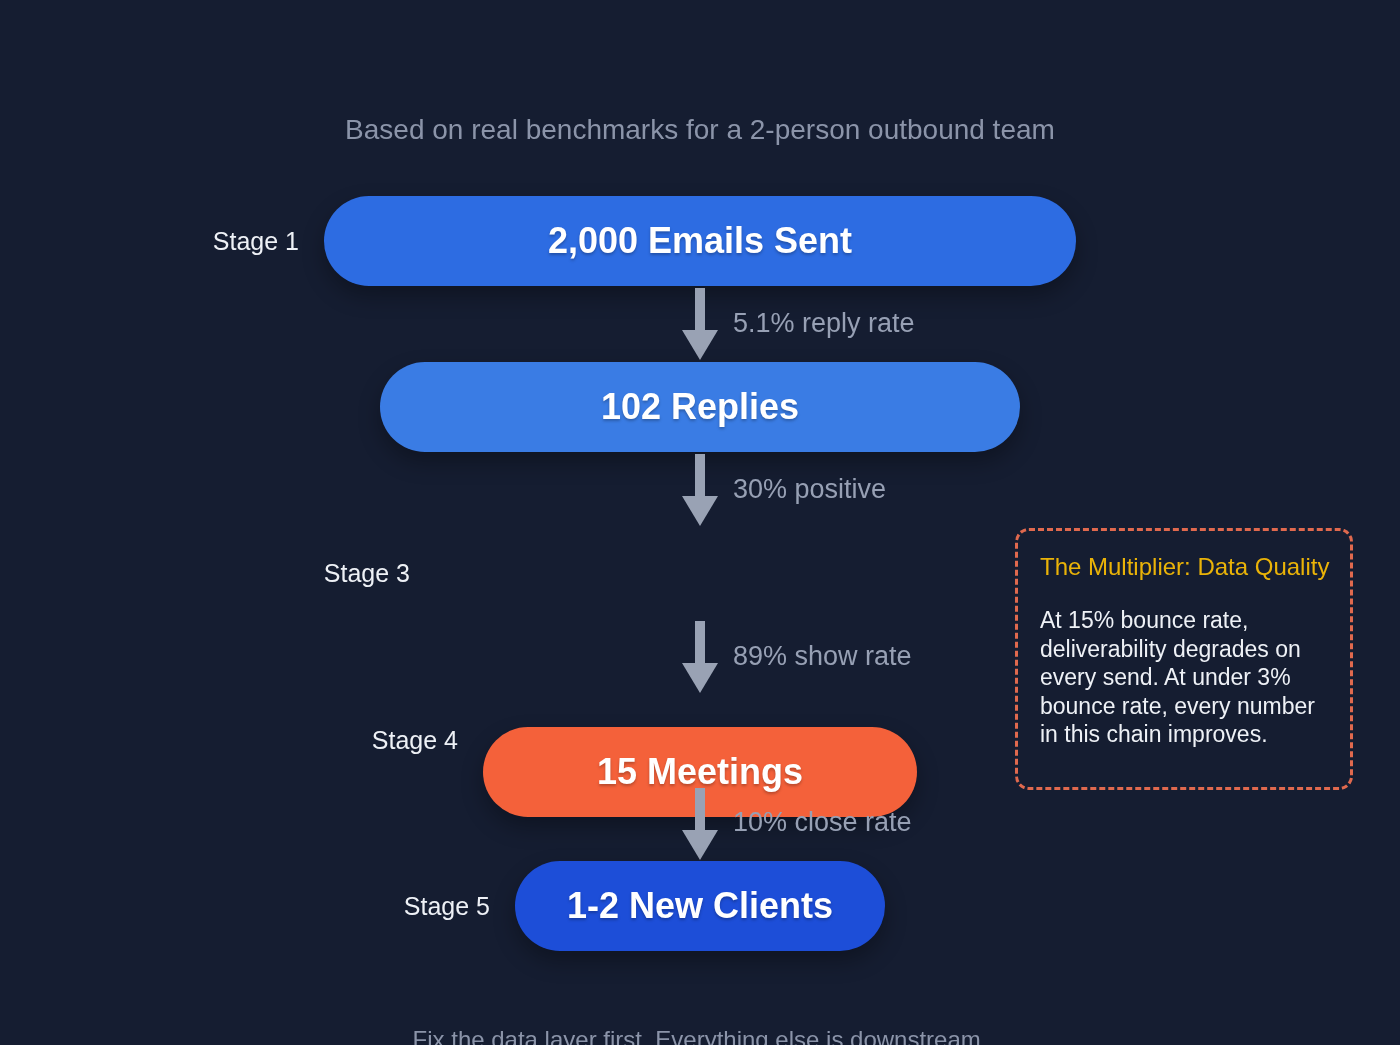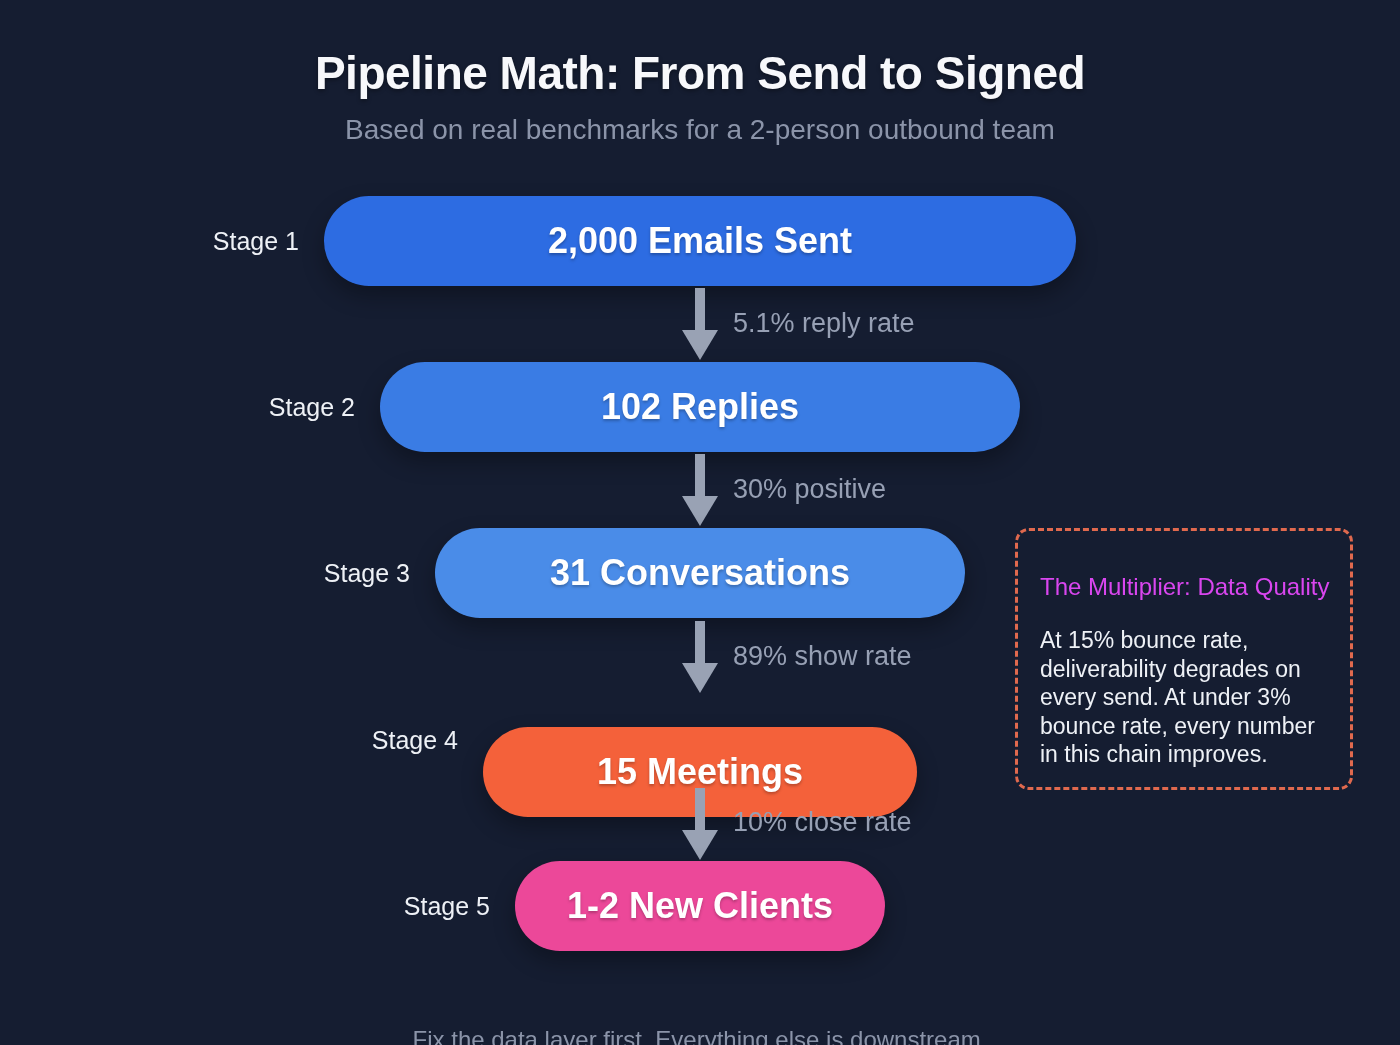--- a/index.html
+++ b/index.html
@@ -114,62 +114,59 @@
     font-size: 24px;
     font-weight: 400;
     margin-top: 42px;
   }
 </style>
 </head>
 <body>
 
 <div class="canvas" style="background-color: rgb(21, 29, 49);">
 
-  <div class="title">Pipeline Math: From Send to Signed</div>
   <div class="subtitle">Based on real benchmarks for a 2-person outbound team</div>
 
   <div class="stage-label" id="label-1">Stage 1</div>
   <div class="bar" id="bar-1" style="background-color: rgb(45, 108, 226);">2,000 Emails Sent</div>
 
   <svg class="arrow" id="arrow-1" viewBox="0 0 40 72" fill="currentColor" style="color: rgb(153, 162, 180);">
     <rect x="15" y="0" width="10" height="46"></rect>
     <polygon points="2,42 38,42 20,72"></polygon>
   </svg>
   <div class="rate" id="rate-1">5.1% reply rate</div>
 
-  <div class="stage-label" id="label-2">Stage 2</div>
   <div class="bar" id="bar-2" style="background-color: rgb(58, 124, 228);">102 Replies</div>
 
   <svg class="arrow" id="arrow-2" viewBox="0 0 40 72" fill="currentColor" style="color: rgb(153, 162, 180);">
     <rect x="15" y="0" width="10" height="46"></rect>
     <polygon points="2,42 38,42 20,72"></polygon>
   </svg>
   <div class="rate" id="rate-2">30% positive</div>
 
   <div class="stage-label" id="label-3">Stage 3</div>
-  <div class="bar" id="bar-3" style="background-color: rgb(74, 140, 232);">31 Conversations</div>
 
   <svg class="arrow" id="arrow-3" viewBox="0 0 40 72" fill="currentColor" style="color: rgb(153, 162, 180);">
     <rect x="15" y="0" width="10" height="46"></rect>
     <polygon points="2,42 38,42 20,72"></polygon>
   </svg>
   <div class="rate" id="rate-3">89% show rate</div>
 
   <div class="stage-label" id="label-4">Stage 4</div>
   <div class="bar" id="bar-4" style="background-color: rgb(244, 97, 58);">15 Meetings</div>
 
   <svg class="arrow" id="arrow-4" viewBox="0 0 40 72" fill="currentColor" style="color: rgb(153, 162, 180);">
     <rect x="15" y="0" width="10" height="46"></rect>
     <polygon points="2,42 38,42 20,72"></polygon>
   </svg>
   <div class="rate" id="rate-4">10% close rate</div>
 
   <div class="stage-label" id="label-5">Stage 5</div>
-  <div class="bar" id="bar-5" style="background-color: #ec4899;">1-2 New Clients</div>
+  <div class="bar" id="bar-5" style="background-color: #1d4ed8;">1-2 New Clients</div>
 
   <div class="callout" style="border-color: rgb(224, 105, 78);">
-    <div class="callout-title" style="color: #d946ef; margin-top: 20px;">The Multiplier: Data Quality</div>
+    <div class="callout-title" style="color: #eab308;">The Multiplier: Data Quality</div>
     <div class="callout-body">At 15% bounce rate, deliverability degrades on every send. At under 3% bounce rate, every number in this chain improves.</div>
   </div>
 
   <div class="footer">Fix the data layer first. Everything else is downstream.</div>
 
 </div>
 
 </body></html>

